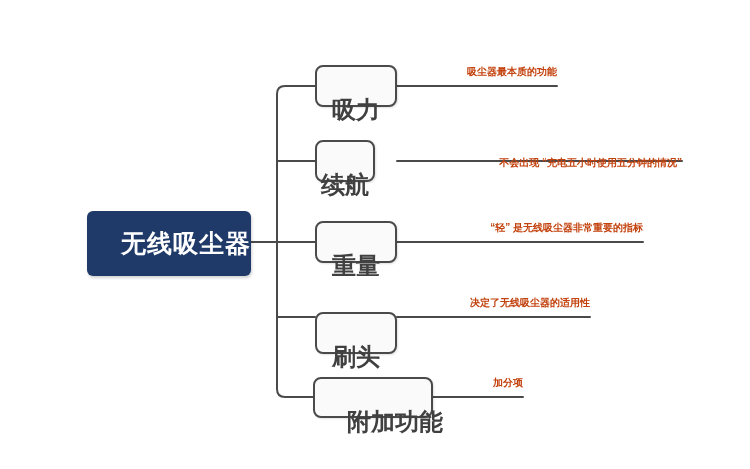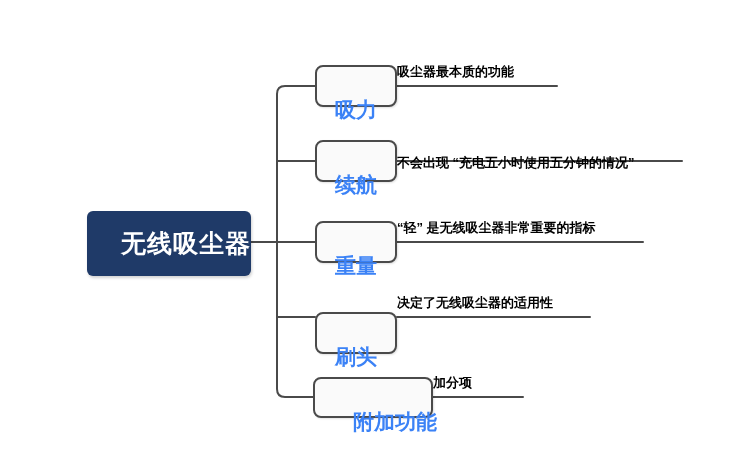--- a/index.html
+++ b/index.html
@@ -41,39 +41,39 @@
     box-sizing: border-box;
     background: #fafafa;
     border: 2px solid #4a4a4a;
     border-radius: 8px;
     display: flex;
     align-items: center;
     justify-content: center;
     box-shadow: 1px 1px 2px rgba(0,0,0,0.12);
   }
   .branch-box .label {
-    color: #3b82f6;
-    font-size: 21px;
+    color: #404040;
+    font-size: 24px;
     font-weight: bold;
     white-space: nowrap;
     margin-top: 48px;
   }
   .b1 { left: 315px; top: 65px;  width: 82px;  height: 42px; }
-  .b2 { left: 315px; top: 140px; width: 82px;  height: 42px; }
+  .b2 { left: 315px; top: 140px; width: 60px;  height: 42px; }
   .b3 { left: 315px; top: 221px; width: 82px;  height: 42px; align-items: center; }
   .b4 { left: 315px; top: 312px; width: 82px;  height: 42px; align-items: center; }
   .b5 { left: 313px; top: 377px; width: 120px; height: 41px; padding-left: 44px; }
   .note {
     position: absolute;
     height: 24px;
     line-height: 24px;
-    text-align: left;
-    font-size: 13px;
+    text-align: right;
+    font-size: 10px;
     font-weight: 600;
-    color: #000000;
+    color: #c2410c;
     white-space: nowrap;
     overflow: visible;
   }
   .n1 { left: 397px; top: 60px;  width: 160px; }
   .n2 { left: 397px; top: 135px; width: 285px; margin-top: 16px; }
   .n3 { left: 397px; top: 216px; width: 246px; }
   .n4 { left: 397px; top: 291px; width: 193px; }
   .n5 { left: 433px; top: 371px; width: 90px;  }
 </style>
 </head>

